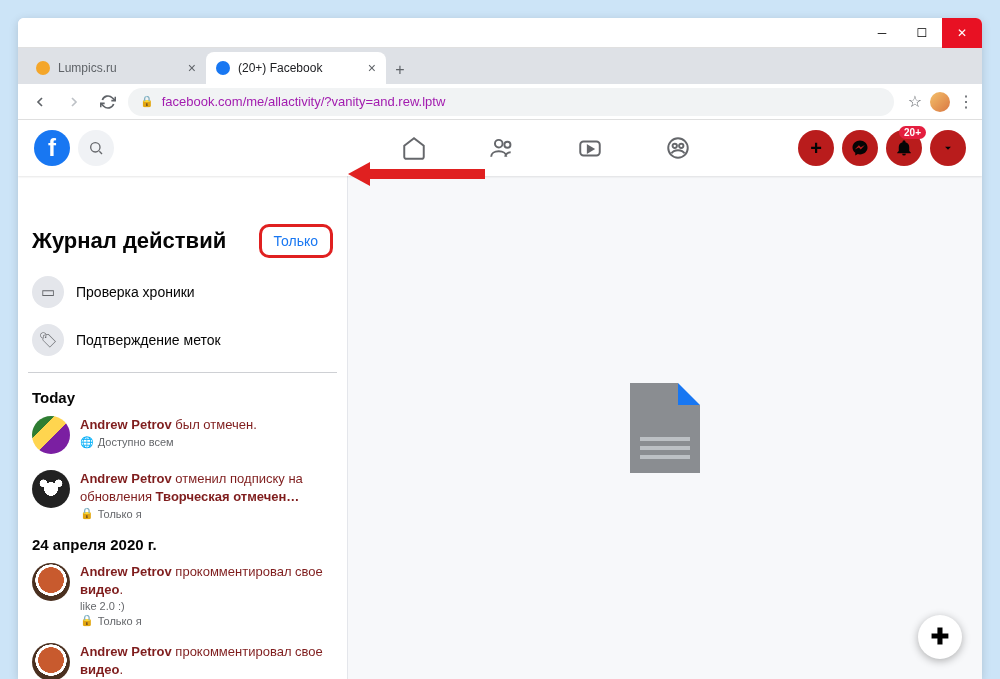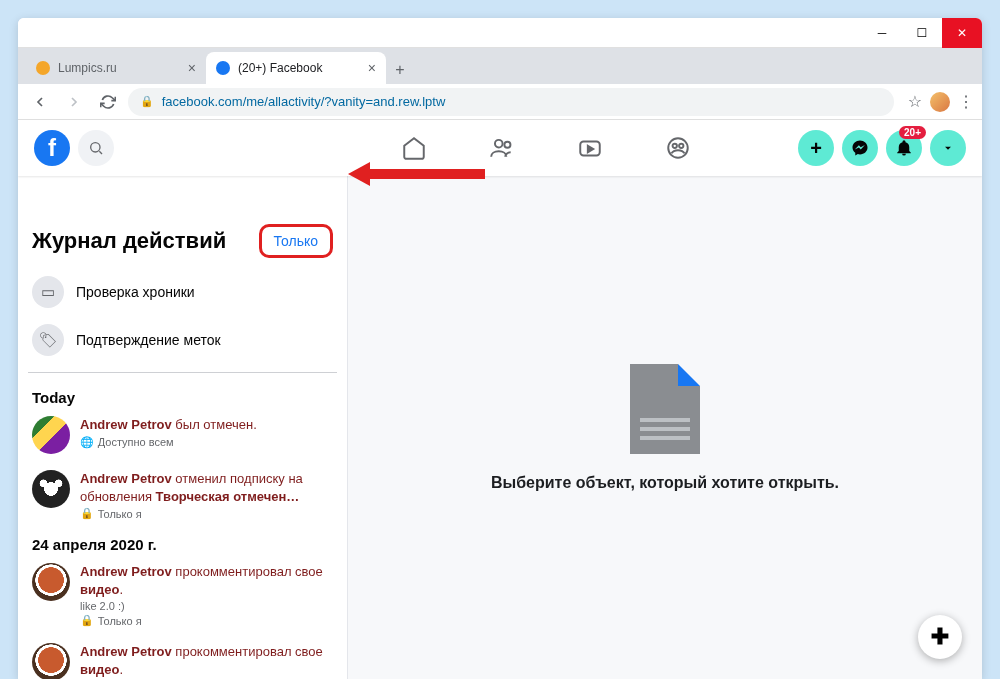--- a/index.html
+++ b/index.html
@@ -12,32 +12,32 @@
 .tab { height: 32px; padding: 0 10px; display: flex; align-items: center; gap: 8px; font-size: 12px; color: #5f6368; border-radius: 8px 8px 0 0; min-width: 180px; max-width: 200px; margin-top: 48px; }
 .tab.active { background: #fff; color: #202124; }
 .tab-favicon { width: 14px; height: 14px; border-radius: 50%; flex-shrink: 0; }
 .tab-title { flex: 1; overflow: hidden; text-overflow: ellipsis; white-space: nowrap; }
 .tab-close { font-size: 14px; color: #5f6368; flex-shrink: 0; }
 .tab-add { width: 28px; height: 28px; display: flex; align-items: center; justify-content: center; font-size: 16px; color: #5f6368; }
 .addr-row { height: 36px; background: #fff; display: flex; align-items: center; padding: 0 8px; gap: 6px; border-bottom: 1px solid #e0e0e0; }
 .nav-btn { width: 28px; height: 28px; display: flex; align-items: center; justify-content: center; color: #5f6368; border-radius: 50%; }
 .addr-bar { flex: 1; height: 28px; background: #f1f3f4; border-radius: 14px; display: flex; align-items: center; padding: 0 12px; gap: 8px; font-size: 13px; color: #5f6368; }
 .lock-icon { font-size: 11px; }
-.url { color: #0369a1; }
+.url { color: #a21caf; }
 .addr-right { display: flex; align-items: center; gap: 8px; margin-left: 8px; }
 .profile-dot { width: 20px; height: 20px; border-radius: 50%; background: linear-gradient(135deg,#f4c06a,#d97742); }
 
 .fb-header { height: 56px; background: #fff; display: flex; align-items: center; padding: 0 16px; box-shadow: 0 1px 2px rgba(0,0,0,0.1); position: relative; z-index: 10; }
 .fb-left { display: flex; align-items: center; gap: 8px; width: 260px; }
 .fb-logo { width: 36px; height: 36px; background: #1877f2; border-radius: 50%; display: flex; align-items: center; justify-content: center; color: #fff; font-weight: 800; font-size: 24px; }
 .fb-search { width: 36px; height: 36px; background: #f0f2f5; border-radius: 50%; display: flex; align-items: center; justify-content: center; }
 .fb-center { flex: 1; display: flex; justify-content: center; gap: 8px; }
 .fb-nav { width: 80px; height: 48px; display: flex; align-items: center; justify-content: center; color: #65676b; border-radius: 8px; }
 .fb-right { display: flex; align-items: center; gap: 8px; }
-.fb-circ { width: 36px; height: 36px; background: #5eead4; border-radius: 50%; display: flex; align-items: center; justify-content: center; color: #050505; position: relative; }
+.fb-circ { width: 36px; height: 36px; background: #b91c1c; border-radius: 50%; display: flex; align-items: center; justify-content: center; color: #050505; position: relative; }
 .badge { position: absolute; top: -4px; right: -4px; background: #e41e3f; color: #fff; font-size: 10px; font-weight: 600; padding: 1px 5px; border-radius: 9px; }
 
 .content { flex: 1; display: flex; background: #fff; overflow: hidden; }
 .sidebar { width: 330px; border-right: 1px solid #e4e6eb; padding: 12px 10px; overflow-y: auto; position: relative; }
 .sb-head { display: flex; align-items: center; justify-content: space-between; padding: 4px 4px 10px 4px; margin-top: 32px; }
 .sb-title { font-size: 22px; font-weight: 700; color: #050505; }
 .filter-btn { padding: 6px 12px; color: #1877f2; font-size: 14px; font-weight: 500; border: 3px solid #e02020; border-radius: 10px; }
 .sb-row { display: flex; align-items: center; gap: 12px; padding: 8px 4px; }
 .sb-icon { width: 32px; height: 32px; background: #e4e6eb; border-radius: 50%; display: flex; align-items: center; justify-content: center; font-size: 15px; color: #65676b; }
 .sb-label { font-size: 14px; color: #050505; font-weight: 500; }
@@ -241,21 +241,20 @@
       <div class="doc-icon-wrap">
         <div class="doc-icon">
           <div style="position:absolute;top:0;right:0;width:22px;height:22px;background:#f7f8fa"></div>
           <div style="position:absolute;top:0;right:0;width:0;height:0;border-right:22px solid transparent;border-bottom:22px solid #1877f2"></div>
           <div class="doc-lines">
               <div></div>
               <div></div>
               <div></div>
             </div>
         </div>
-        <div class="empty-text">Выберите объект, который хотите открыть.</div>
       </div>
       <div class="fab">✚</div>
     </div>
   </div>
 </div>
 
 <div class="arrow">
   <div class="arrow-head"></div>
   <div class="arrow-line"></div>
 </div>

